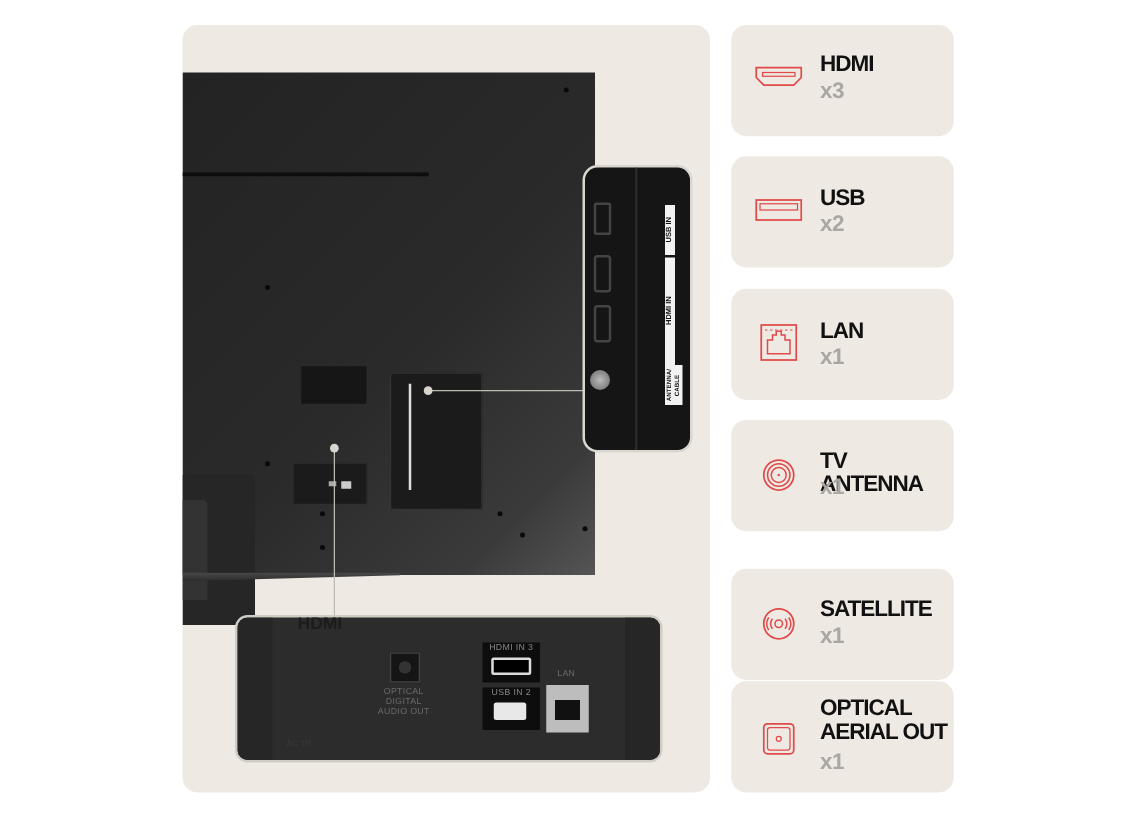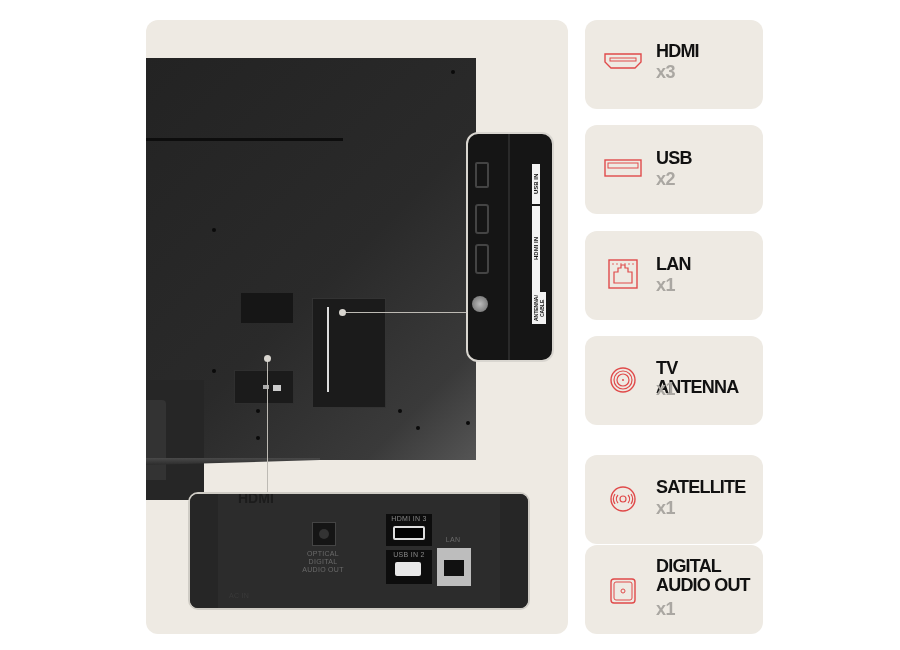--- a/index.html
+++ b/index.html
@@ -171,16 +171,16 @@
 </div>
 
 <div class="card" style="top:545px">
   <div class="card-icon" style="top:33px">
     <svg width="26" height="26" viewBox="0 0 26 26">
         <rect x="1" y="1" width="24" height="24" rx="3" fill="none" stroke="#e04a4a" stroke-width="1.4"></rect>
         <rect x="4" y="4" width="18" height="18" rx="2" fill="none" stroke="#e04a4a" stroke-width="1"></rect>
         <circle cx="13" cy="13" r="2" fill="none" stroke="#e04a4a" stroke-width="1"></circle>
       </svg>
   </div>
-  <div class="card-title" style="top:12px">DIGITAL</div>
-  <div class="card-title" style="top:31px">AUDIO OUT</div>
+  <div class="card-title" style="top:12px">OPTICAL</div>
+  <div class="card-title" style="top:31px">AERIAL OUT</div>
   <div class="card-count" style="top:55px">x1</div>
 </div>
 
 </body></html>

